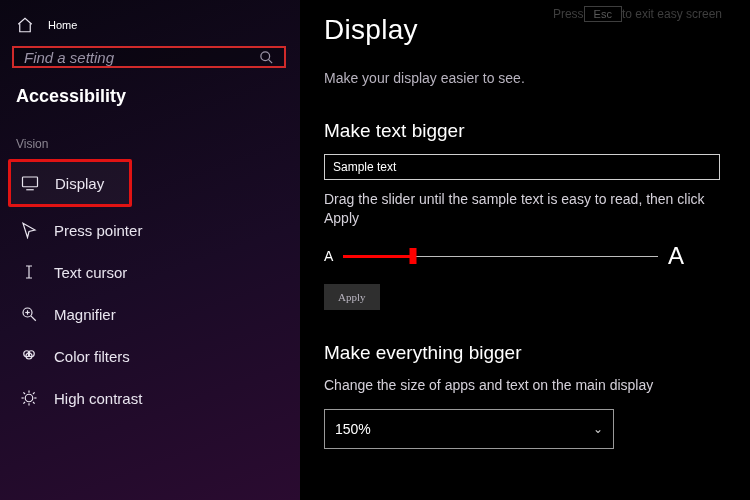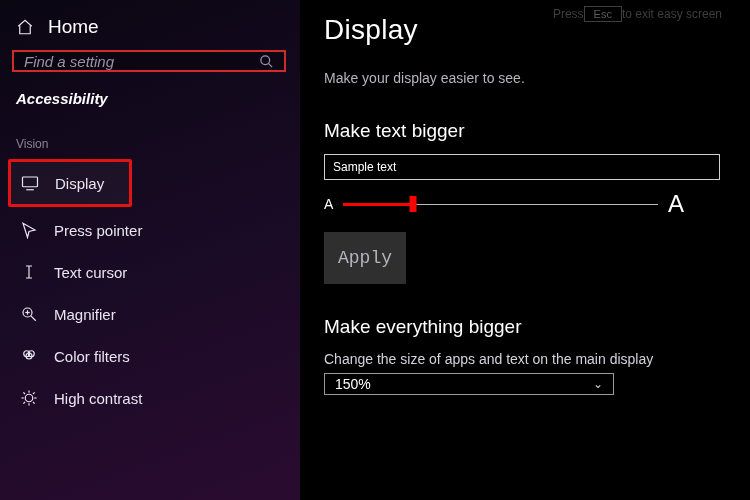--- a/index.html
+++ b/index.html
@@ -16,21 +16,21 @@
     height: 500px;
     background: linear-gradient(160deg, #0a0612 0%, #1a0b26 55%, #2a0b30 100%);
     padding: 10px 12px 10px 10px;
     position: relative;
   }
   .home-row {
     display: flex;
     align-items: center;
     gap: 14px;
     padding: 6px 6px 12px 6px;
-    font-size: 19px;
+    font-size: 11px;
   }
   .search-box {
     border: 2px solid #d02a2a;
     background: rgba(0,0,0,0.25);
     height: 22px;
     display: flex;
     align-items: center;
     padding: 0 10px;
     margin: 0 2px 14px 2px;
   }
@@ -43,24 +43,23 @@
     font-size: 15px;
     font-style: italic;
     font-family: inherit;
   }
   .search-box input::placeholder {
     color: #9a93a6;
     font-style: italic;
   }
   .search-box .sicon { color: #9a93a6; }
   .section-title {
-    font-size: 15px;
+    font-size: 18px;
     font-weight: 600;
     padding: 4px 6px 20px 6px;
-    font-style: italic;
   }
   .group-label {
     color: #8a8490;
     font-size: 12px;
     padding: 10px 6px 6px 6px;
   }
   .nav-item {
     display: flex;
     align-items: center;
     gap: 16px;
@@ -159,35 +158,35 @@
     position: absolute;
     top: 1px;
     width: 7px; height: 16px;
     background: #ff0000;
     transform: translateX(-50%);
   }
   .apply-btn {
     background: #2f2f2f;
     color: #b8b4bf;
     border: none;
-    padding: 16px 14px;
-    font-size: 18px;
-    font-family: Liberation Mono, monospace;
+    padding: 7px 14px;
+    font-size: 11px;
+    font-family: Liberation Serif, serif;
     cursor: default;
   }
   .spacer { height: 32px; }
   .dropdown {
     border: 1px solid #9a9a9a;
     width: 290px;
-    height: 22px;
+    height: 40px;
     display: flex;
     align-items: center;
     justify-content: space-between;
     padding: 0 10px;
-    margin-top: 4px;
+    margin-top: 14px;
     font-size: 14px;
   }
   .dropdown .chev { font-size: 12px; color: #cfcfcf; }
   svg { display:block; }
 </style>
 </head>
 <body>
 
 <aside class="sidebar">
   <div class="home-row">
@@ -290,20 +289,21 @@
     <span>Press</span>
     <span class="kbd">Esc</span>
     <span>to exit easy screen</span>
   </div>
 
   <h1 class="page-title">Display</h1>
   <p class="sub">Make your display easier to see.</p>
 
   <h2 class="section">Make text bigger</h2>
   <div class="sample-box">Sample text</div>
+  <p class="hint">Drag the slider until the sample text is easy to read, then click Apply</p>
 
   <div class="slider-row">
     <span class="small-a">A</span>
     <div class="slider" id="text-slider">
       <div class="track-left" id="trk-left" style="width: 22%;"></div>
       <div class="track-right" id="trk-right" style="width: 78%;"></div>
       <div class="thumb" id="thumb" style="left: 22%;"></div>
     </div>
     <span class="big-a">A</span>
   </div>

